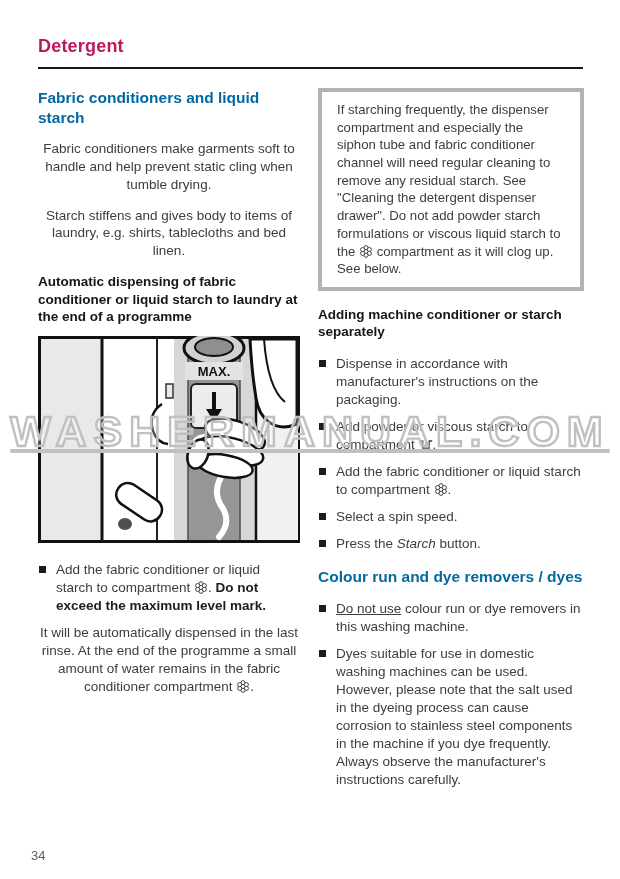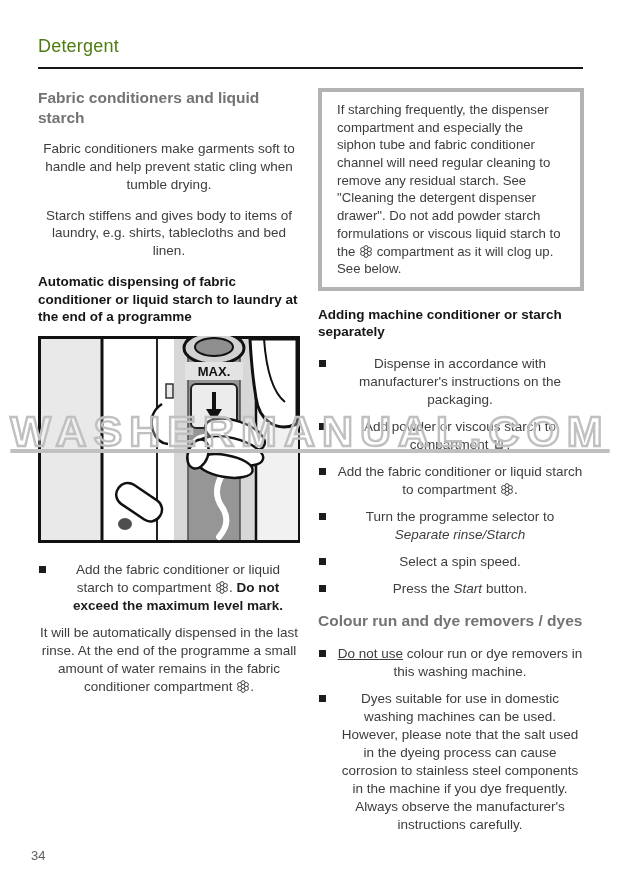--- a/index.html
+++ b/index.html
@@ -1,30 +1,30 @@
 <!DOCTYPE html>
 <html><head>
 <meta charset="utf-8">
 <style>
   html,body{margin:0;padding:0;background:#ffffff;}
   body{width:620px;height:879px;position:relative;overflow:hidden;
        font-family:"Liberation Sans", sans-serif;color:#3d3d3d;}
   .page{position:relative;width:620px;height:879px;box-sizing:border-box;
         padding:30px 37px 0 38px;}
-  h1{font-size:18px;font-weight:normal;color:#4d7c0f;margin:6px 0 10px;letter-spacing:.2px;}
+  h1{font-size:18px;font-weight:bold;color:#be185d;margin:6px 0 10px;letter-spacing:.2px;}
   .rule{height:2px;background:#161616;margin:0 0 19px;}
   .columns{display:flex;gap:18px;}
   .col-left{width:262px;flex:0 0 262px;}
   .col-right{width:266px;flex:0 0 266px;}
-  h2{font-size:15.5px;line-height:1.28;font-weight:bold;color:#737373;margin:0 0 12px;}
+  h2{font-size:15.5px;line-height:1.28;font-weight:bold;color:#0369a1;margin:0 0 12px;}
   h3{font-size:13.5px;line-height:1.3;font-weight:bold;color:#161616;margin:2px 0 10px;}
   p,.li-text{font-size:13.5px;line-height:1.33;margin:0 0 13px;text-align:center;}
   b{color:#1d1d1d;}
   figure{margin:2px 0 14px;}
-  ul.sq{list-style:none;margin:14px 0 4px;padding:0;text-align:center;}
+  ul.sq{list-style:none;margin:14px 0 4px;padding:0;}
   ul.sq li{position:relative;padding-left:18px;margin:0 0 9px;
            font-size:13.5px;line-height:1.33;}
   .sq-marker{position:absolute;left:1px;top:5px;width:7px;height:7px;background:#1c1c1c;}
   .note-box{border:4px solid #b3b3b3;padding:9px 15px;margin:0 0 15px;
             font-size:13.2px;line-height:1.34;}
   .inline-icon svg{width:14px;height:13px;vertical-align:-2px;}
   .watermark{position:absolute;left:0;right:0;top:410px;z-index:6;text-align:center;
              font-size:43px;font-weight:bold;letter-spacing:7px;line-height:1;
              color:rgba(255,255,255,0.28);-webkit-text-stroke:2.4px #c0c0c0;
              pointer-events:none;white-space:nowrap;text-decoration:underline;}
@@ -163,29 +163,25 @@
                     <circle cx="15.1" cy="7.1" r="3.2"></circle>
                     <circle cx="15.1" cy="12.9" r="3.2"></circle>
                     <circle cx="10" cy="15.8" r="3.2"></circle>
                     <circle cx="4.9" cy="12.9" r="3.2"></circle>
                     <circle cx="4.9" cy="7.1" r="3.2"></circle>
                   </g>
                 </svg></span><span>.</span></span>
         </li>
         <li>
           <span class="sq-marker"></span>
-          <span><span>Turn the programme selector to</span><br><i>Separate rinse/Starch</i></span>
-        </li>
-        <li>
-          <span class="sq-marker"></span>
           <span><span>Select a spin speed.</span></span>
         </li>
         <li>
           <span class="sq-marker"></span>
-          <span><span>Press the </span><i>Start</i><span> button.</span></span>
+          <span><span>Press the </span><i>Starch</i><span> button.</span></span>
         </li>
       </ul>
 
       <h2 class="colour-heading">Colour run and dye removers / dyes</h2>
 
       <ul class="sq">
         <li>
           <span class="sq-marker"></span>
           <span><u>Do not use</u><span> colour run or dye removers in this washing machine.</span></span>
         </li>

